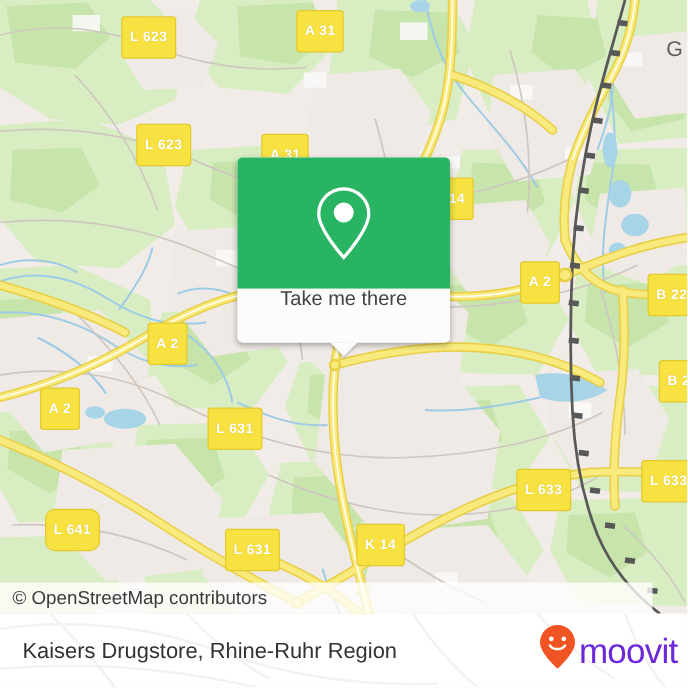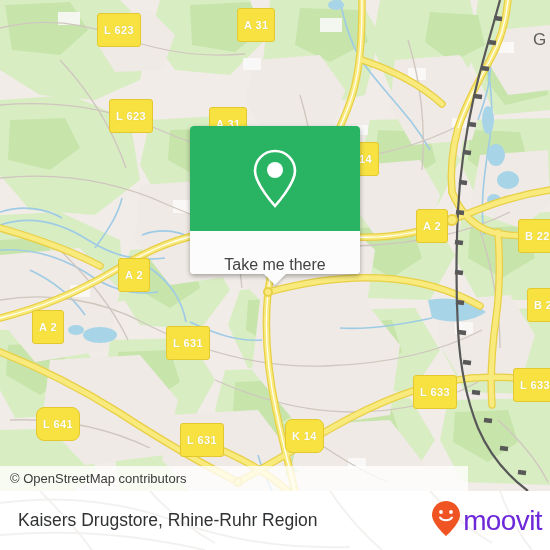--- a/index.html
+++ b/index.html
@@ -71,21 +71,21 @@
     border-radius: 4px 4px 0 0;
     display: flex;
     align-items: center;
     justify-content: center;
   }
   #popup-action {
     height: 43px;
     background: #fcfcfc;
     border-radius: 0 0 4px 4px;
     display: flex;
-    align-items: flex-end;
+    align-items: flex-start;
     justify-content: center;
     color: #434343;
     font-size: 16px;
     cursor: pointer;
   }
   #popup-tail {
     position: absolute;
     left: 50%;
     margin-left: -11px;
     bottom: -11px;
@@ -95,25 +95,25 @@
     border-right: 11px solid transparent;
     border-top: 11px solid #fcfcfc;
     filter: drop-shadow(0 2px 1px rgba(0,0,0,0.18));
   }
 
   
   #attribution {
     position: absolute;
     left: 0;
     top: 466px;
-    width: 468px;
+    width: 522px;
     height: 25px;
     background: rgba(255,255,255,0.78);
     color: #3b3b3b;
-    font-size: 13px;
+    font-size: 15px;
     line-height: 25px;
     padding-left: 10px;
     box-sizing: border-box;
     white-space: nowrap;
   }
 
   
   #bottombar {
     position: absolute;
     left: 0;
@@ -396,21 +396,21 @@
       <div class="shield" style="left:416px; top:209px;">A 2</div>
       <div class="shield" style="left:518px; top:219px;">B 224</div>
       <div class="shield" style="left:118px; top:258px;">A 2</div>
       <div class="shield" style="left:527px; top:288px;">B 22</div>
       <div class="shield" style="left:32px;  top:310px;">A 2</div>
       <div class="shield" style="left:166px; top:326px;">L 631</div>
       <div class="shield" style="left:413px; top:375px;">L 633</div>
       <div class="shield" style="left:513px; top:368px;">L 633</div>
       <div class="shield" style="left:36px;  top:407px;border-radius:8px;">L 641</div>
       <div class="shield" style="left:180px; top:423px;">L 631</div>
-      <div class="shield" style="left:285px; top:419px;border-radius:7px;">K 14</div>
+      <div class="shield" style="left:285px; top:419px;">K 14</div>
     </div>
 
     <div class="city-label" style="left:533px; top:30px;">G</div>
 
     <div id="popup">
       <div id="popup-green">
         <span>
           <svg width="48" height="62" viewBox="0 0 48 62" xmlns="http://www.w3.org/2000/svg">
             <path d="M24 3 C13 3 4 12 4 23 C4 36 24 58 24 58 C24 58 44 36 44 23 C44 12 35 3 24 3 Z" fill="none" stroke="#ffffff" stroke-width="2.6"></path>
             <circle cx="24" cy="22" r="8" fill="#ffffff"></circle>

